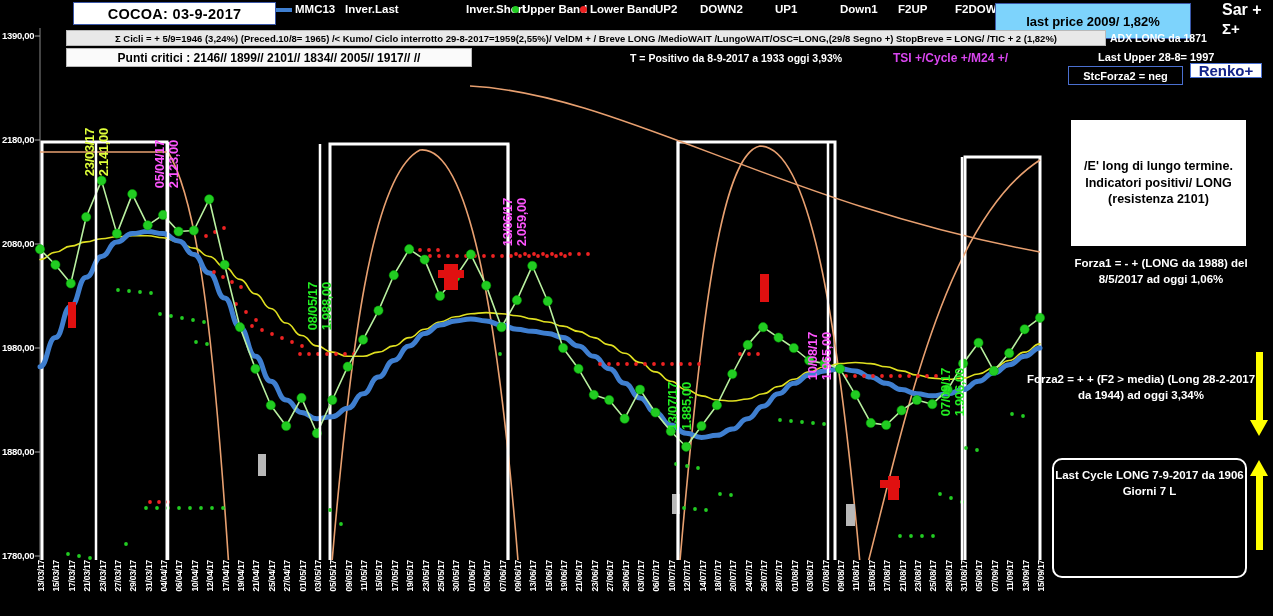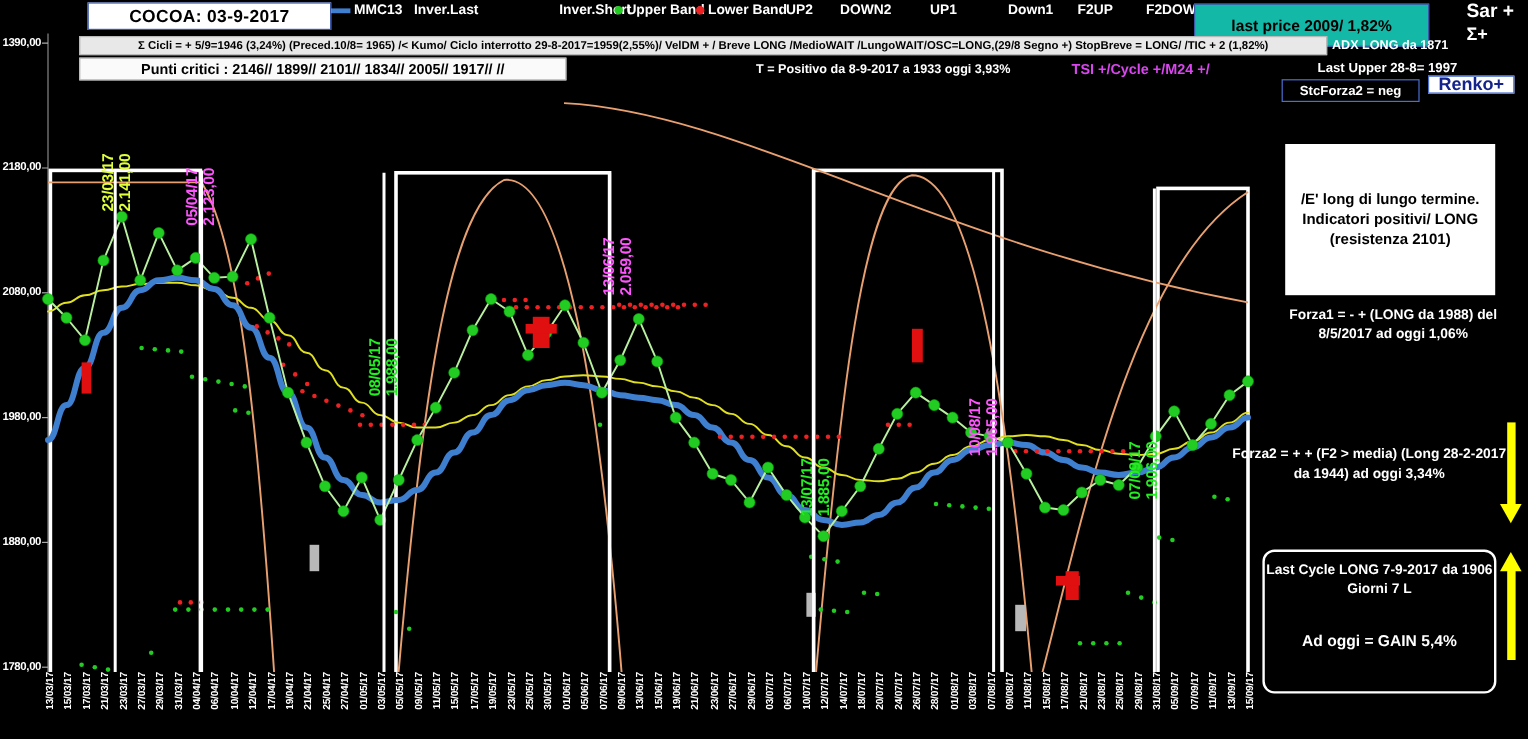--- a/index.html
+++ b/index.html
@@ -28,21 +28,21 @@
 
   .title-box {
     position: absolute; left: 73px; top: 2px; width: 203px; height: 23px;
     background: #fff; border: 1px solid #3a57a8;
     color: #000; font-size: 14.5px; font-weight: bold;
     display: flex; align-items: center; justify-content: center;
     letter-spacing: .3px;
   }
   .lastprice-box {
     position: absolute; left: 995px; top: 3px; width: 196px; height: 36px;
-    background: #14b8a6; border: 1px solid #3a57a8;
+    background: #7dd3fc; border: 1px solid #3a57a8;
     color: #000; font-size: 13px; font-weight: bold;
     display: flex; align-items: center; justify-content: center;
   }
   .sar-label {
     position: absolute; left: 1222px; top: 1px;
     font-size: 16px; font-weight: bold; color: #fff;
   }
   .sigma-label {
     position: absolute; left: 1222px; top: 20px;
     font-size: 15px; font-weight: bold; color: #fff;
@@ -190,21 +190,20 @@
     <span>Renko+</span>
   </div>
 
   <div class="rpanel-white">
     <span>/E' long di lungo termine. Indicatori positivi/  LONG (resistenza 2101)</span>
   </div>
   <div class="rpanel-text rp-forza1">Forza1 = - +  (LONG da  1988) del 8/5/2017  ad oggi 1,06%</div>
   <div class="rpanel-text rp-forza2">Forza2 = + + (F2 &gt; media) (Long 28-2-2017 da 1944)  ad oggi  3,34%</div>
   <div class="rp-cycle">
     <div>Last Cycle  LONG  7-9-2017 da 1906  Giorni  7 L</div>
-    <div class="rp-gain">Ad  oggi  =  GAIN 5,4%</div>
   </div>
 
   <div class="arrow-shaft-d"></div>
   <div class="arrow-head-d"></div>
   <div class="arrow-shaft-u"></div>
   <div class="arrow-head-u"></div>
 
   <div class="plot">
     <svg id="chart-svg" width="1045" height="536">
         <line x1="40" y1="4" x2="40" y2="536" stroke="#888" stroke-width="1"></line>

